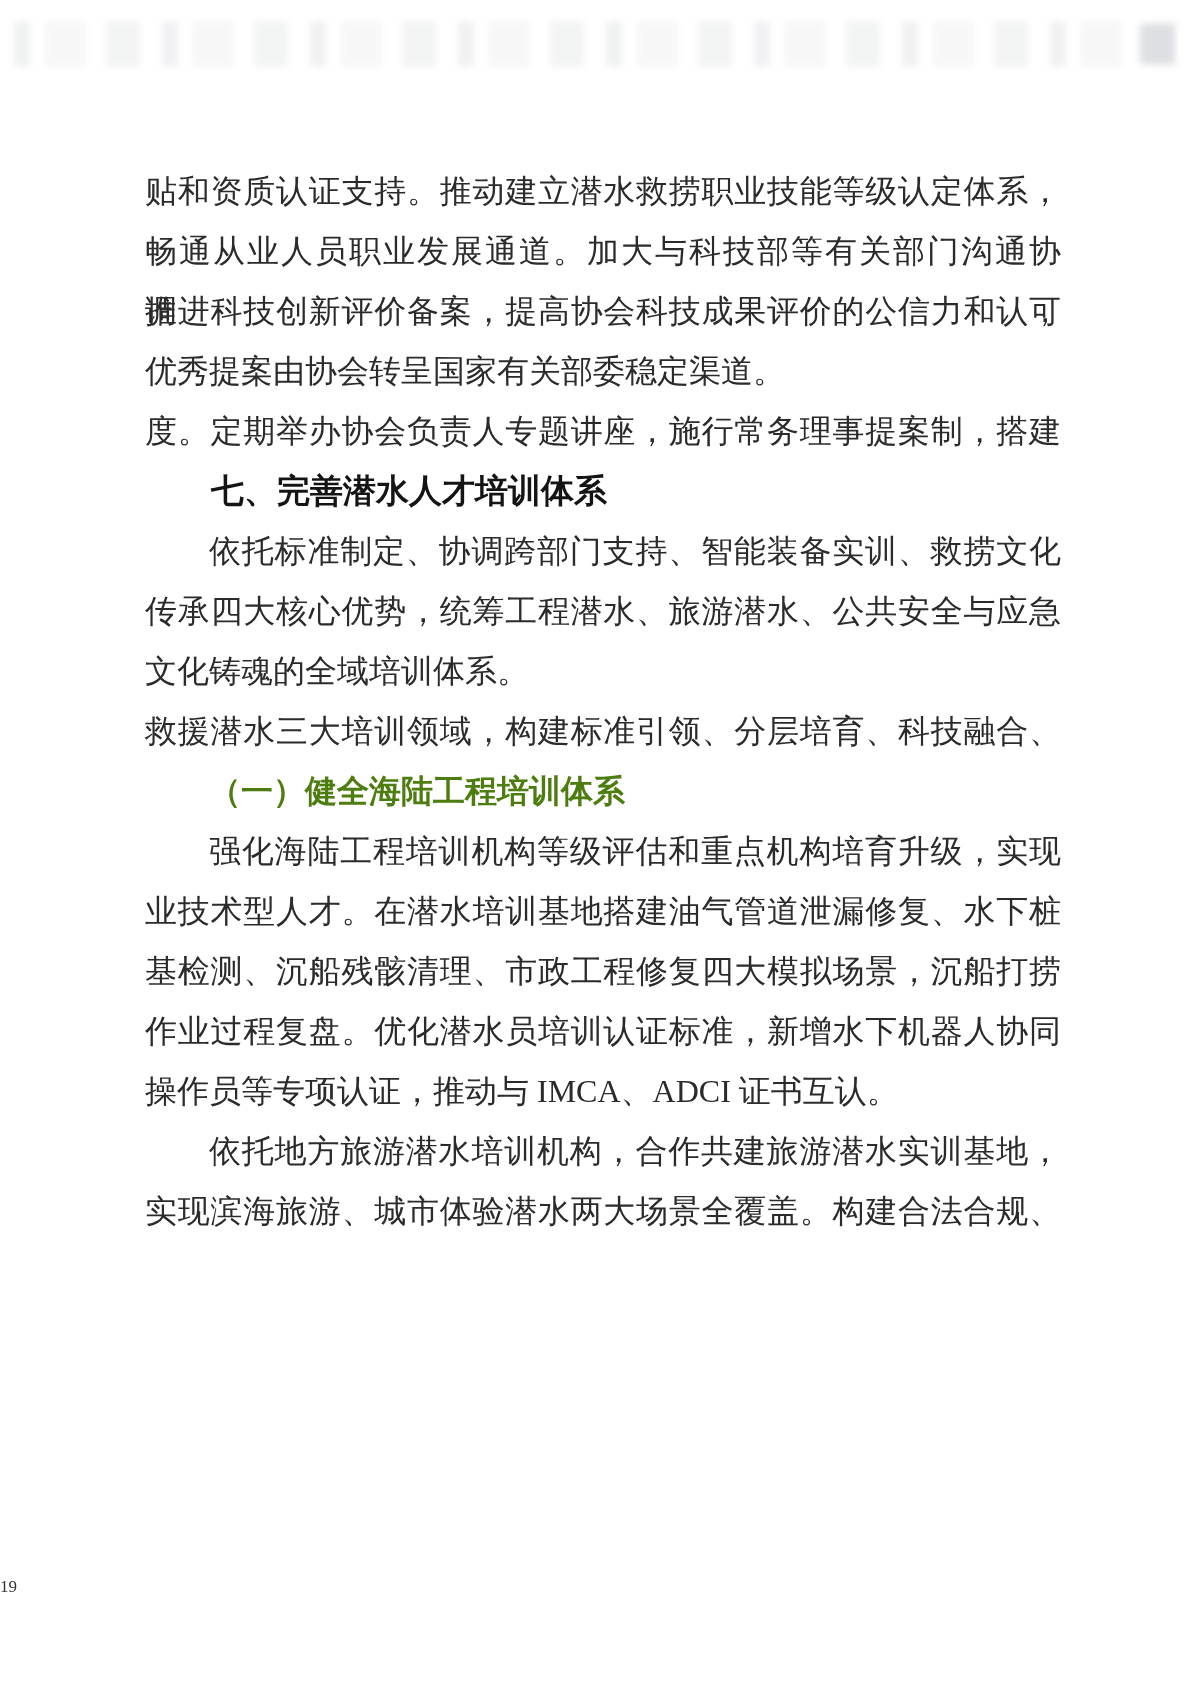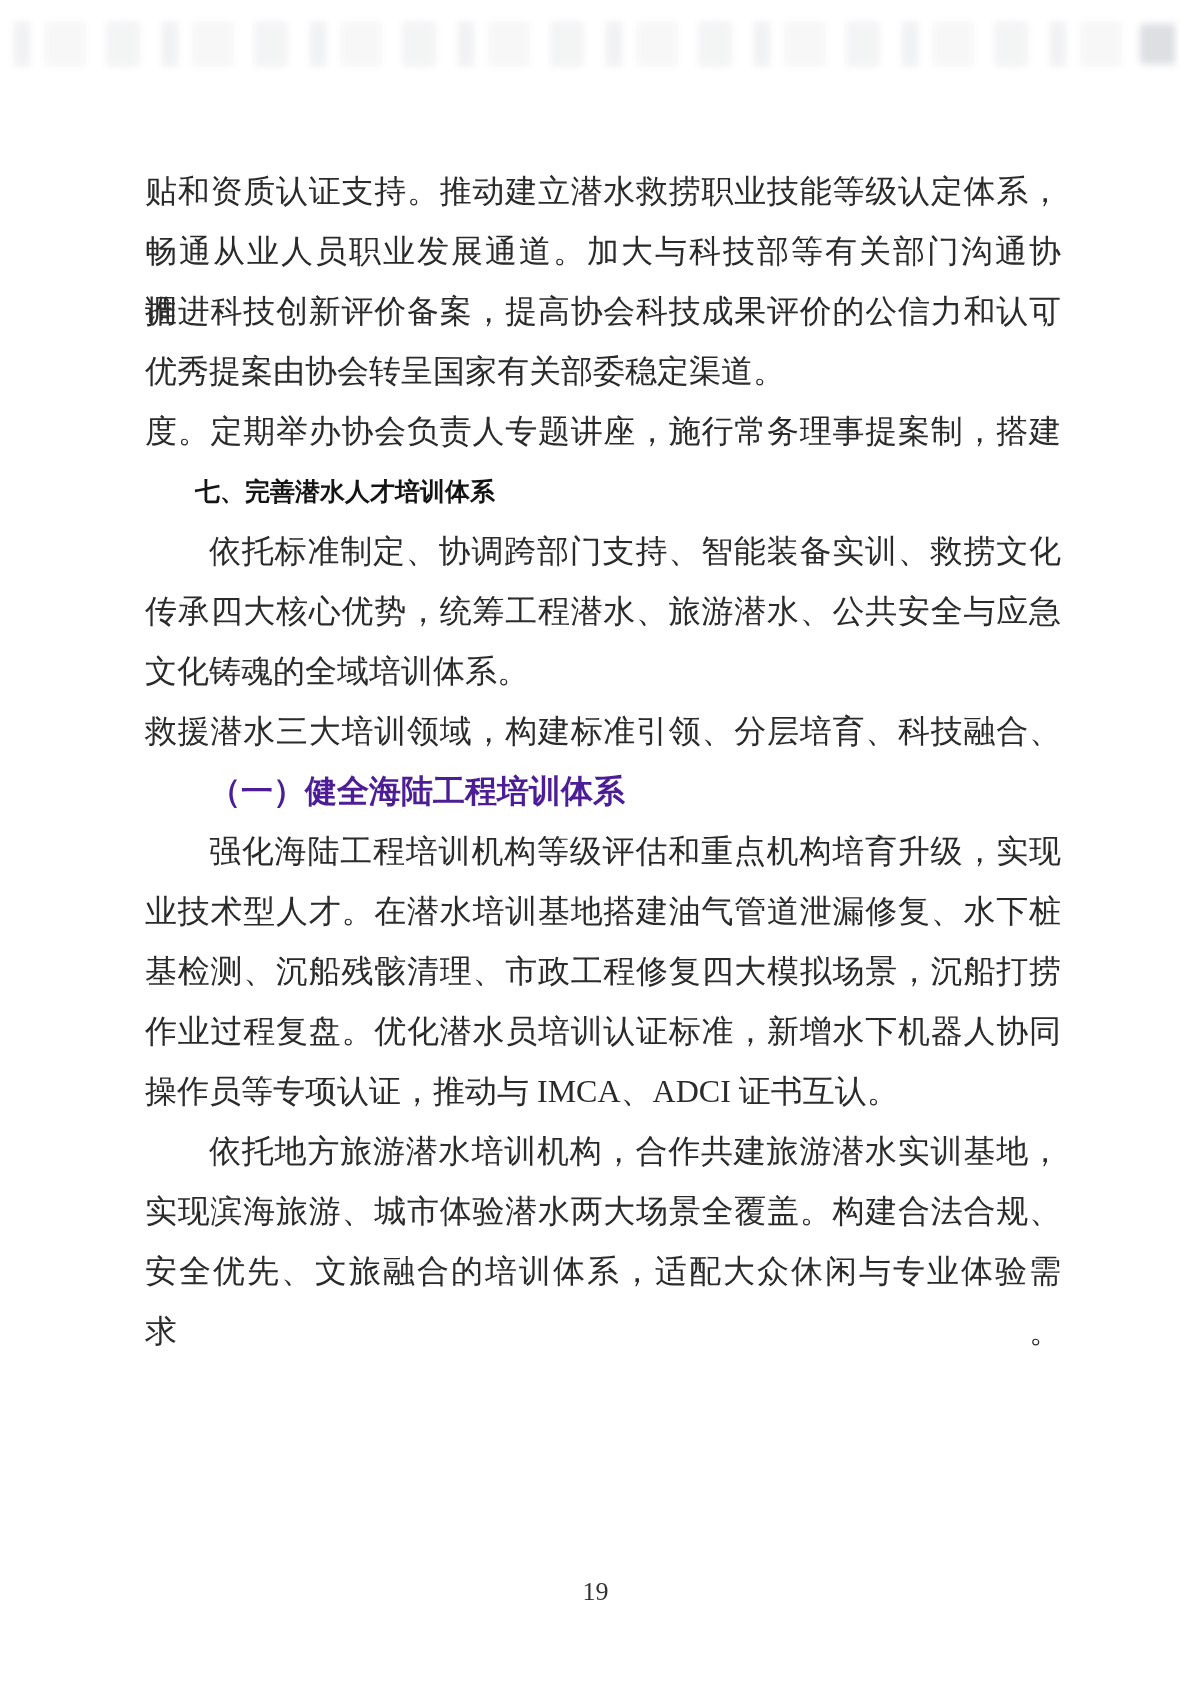--- a/index.html
+++ b/index.html
@@ -56,34 +56,33 @@
   }
   
   .jf {
     text-align: justify;
     text-align-last: justify;
   }
   .ind { text-indent: 2em; }
   .h1 {
     font-family: "Liberation Sans", sans-serif;
     font-weight: 700;
-    font-size: 25px;
+    font-size: 33px;
     color: #141414;
   }
   .h2 {
     font-weight: 600;
-    color: #4c1d95;
+    color: #4d7c0f;
   }
   .pageno {
     position: absolute;
     top: 1566px;
     left: 0;
     width: 100%;
-    text-align: center;
-    font-size: 26px;
+    font-size: 17px;
     color: #333333;
   }
 </style>
 </head>
 <body>
 
 <div class="page">
 
   <div class="ghost"></div>
 
@@ -105,18 +104,17 @@
 
     <div class="ln jf ind">强化海陆工程培训机构等级评估和重点机构培育升级，实现</div>
     <div class="ln jf">业技术型人才。在潜水培训基地搭建油气管道泄漏修复、水下桩</div>
     <div class="ln jf">基检测、沉船残骸清理、市政工程修复四大模拟场景，沉船打捞</div>
     <div class="ln jf">作业过程复盘。优化潜水员培训认证标准，新增水下机器人协同</div>
     <div class="ln">操作员等专项认证，推动与 IMCA、ADCI 证书互认。</div>
 
 
     <div class="ln jf ind">依托地方旅游潜水培训机构，合作共建旅游潜水实训基地，</div>
     <div class="ln jf">实现滨海旅游、城市体验潜水两大场景全覆盖。构建合法合规、</div>
-    <div class="ln jf">安全优先、文旅融合的培训体系，适配大众休闲与专业体验需求。</div>
   </div>
 
   <div class="pageno">19</div>
 
 </div>
 
 </body></html>

